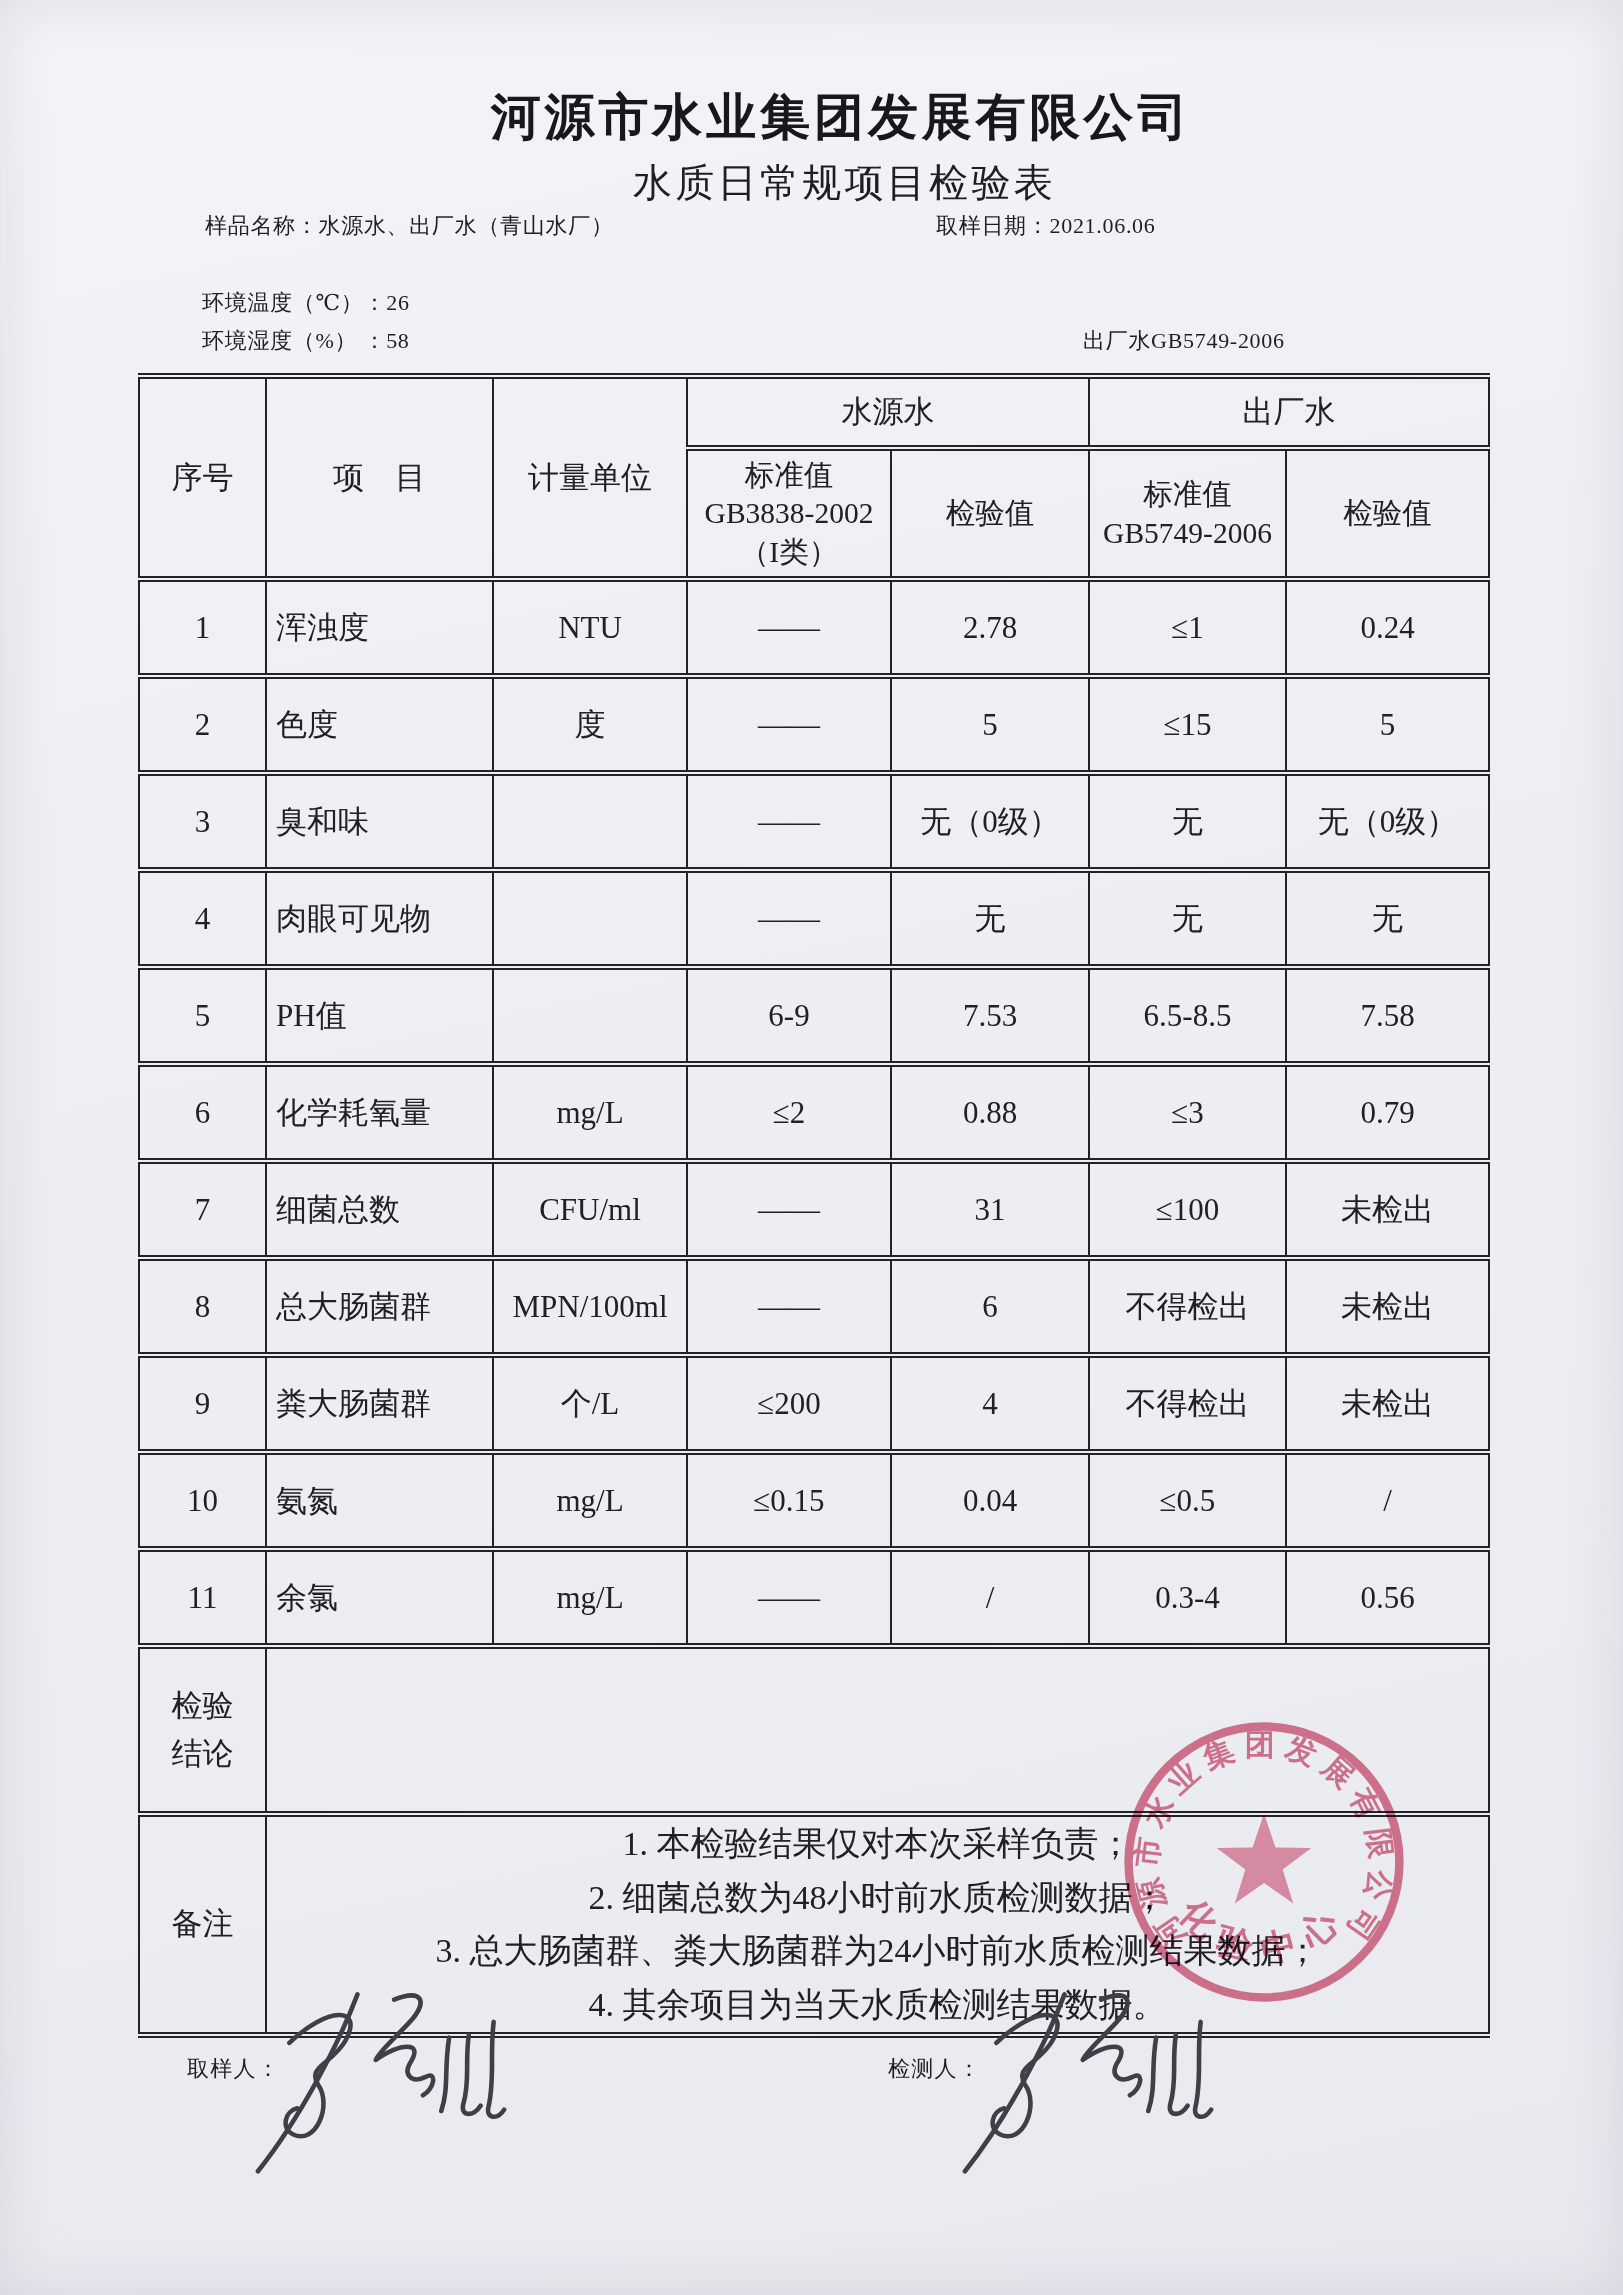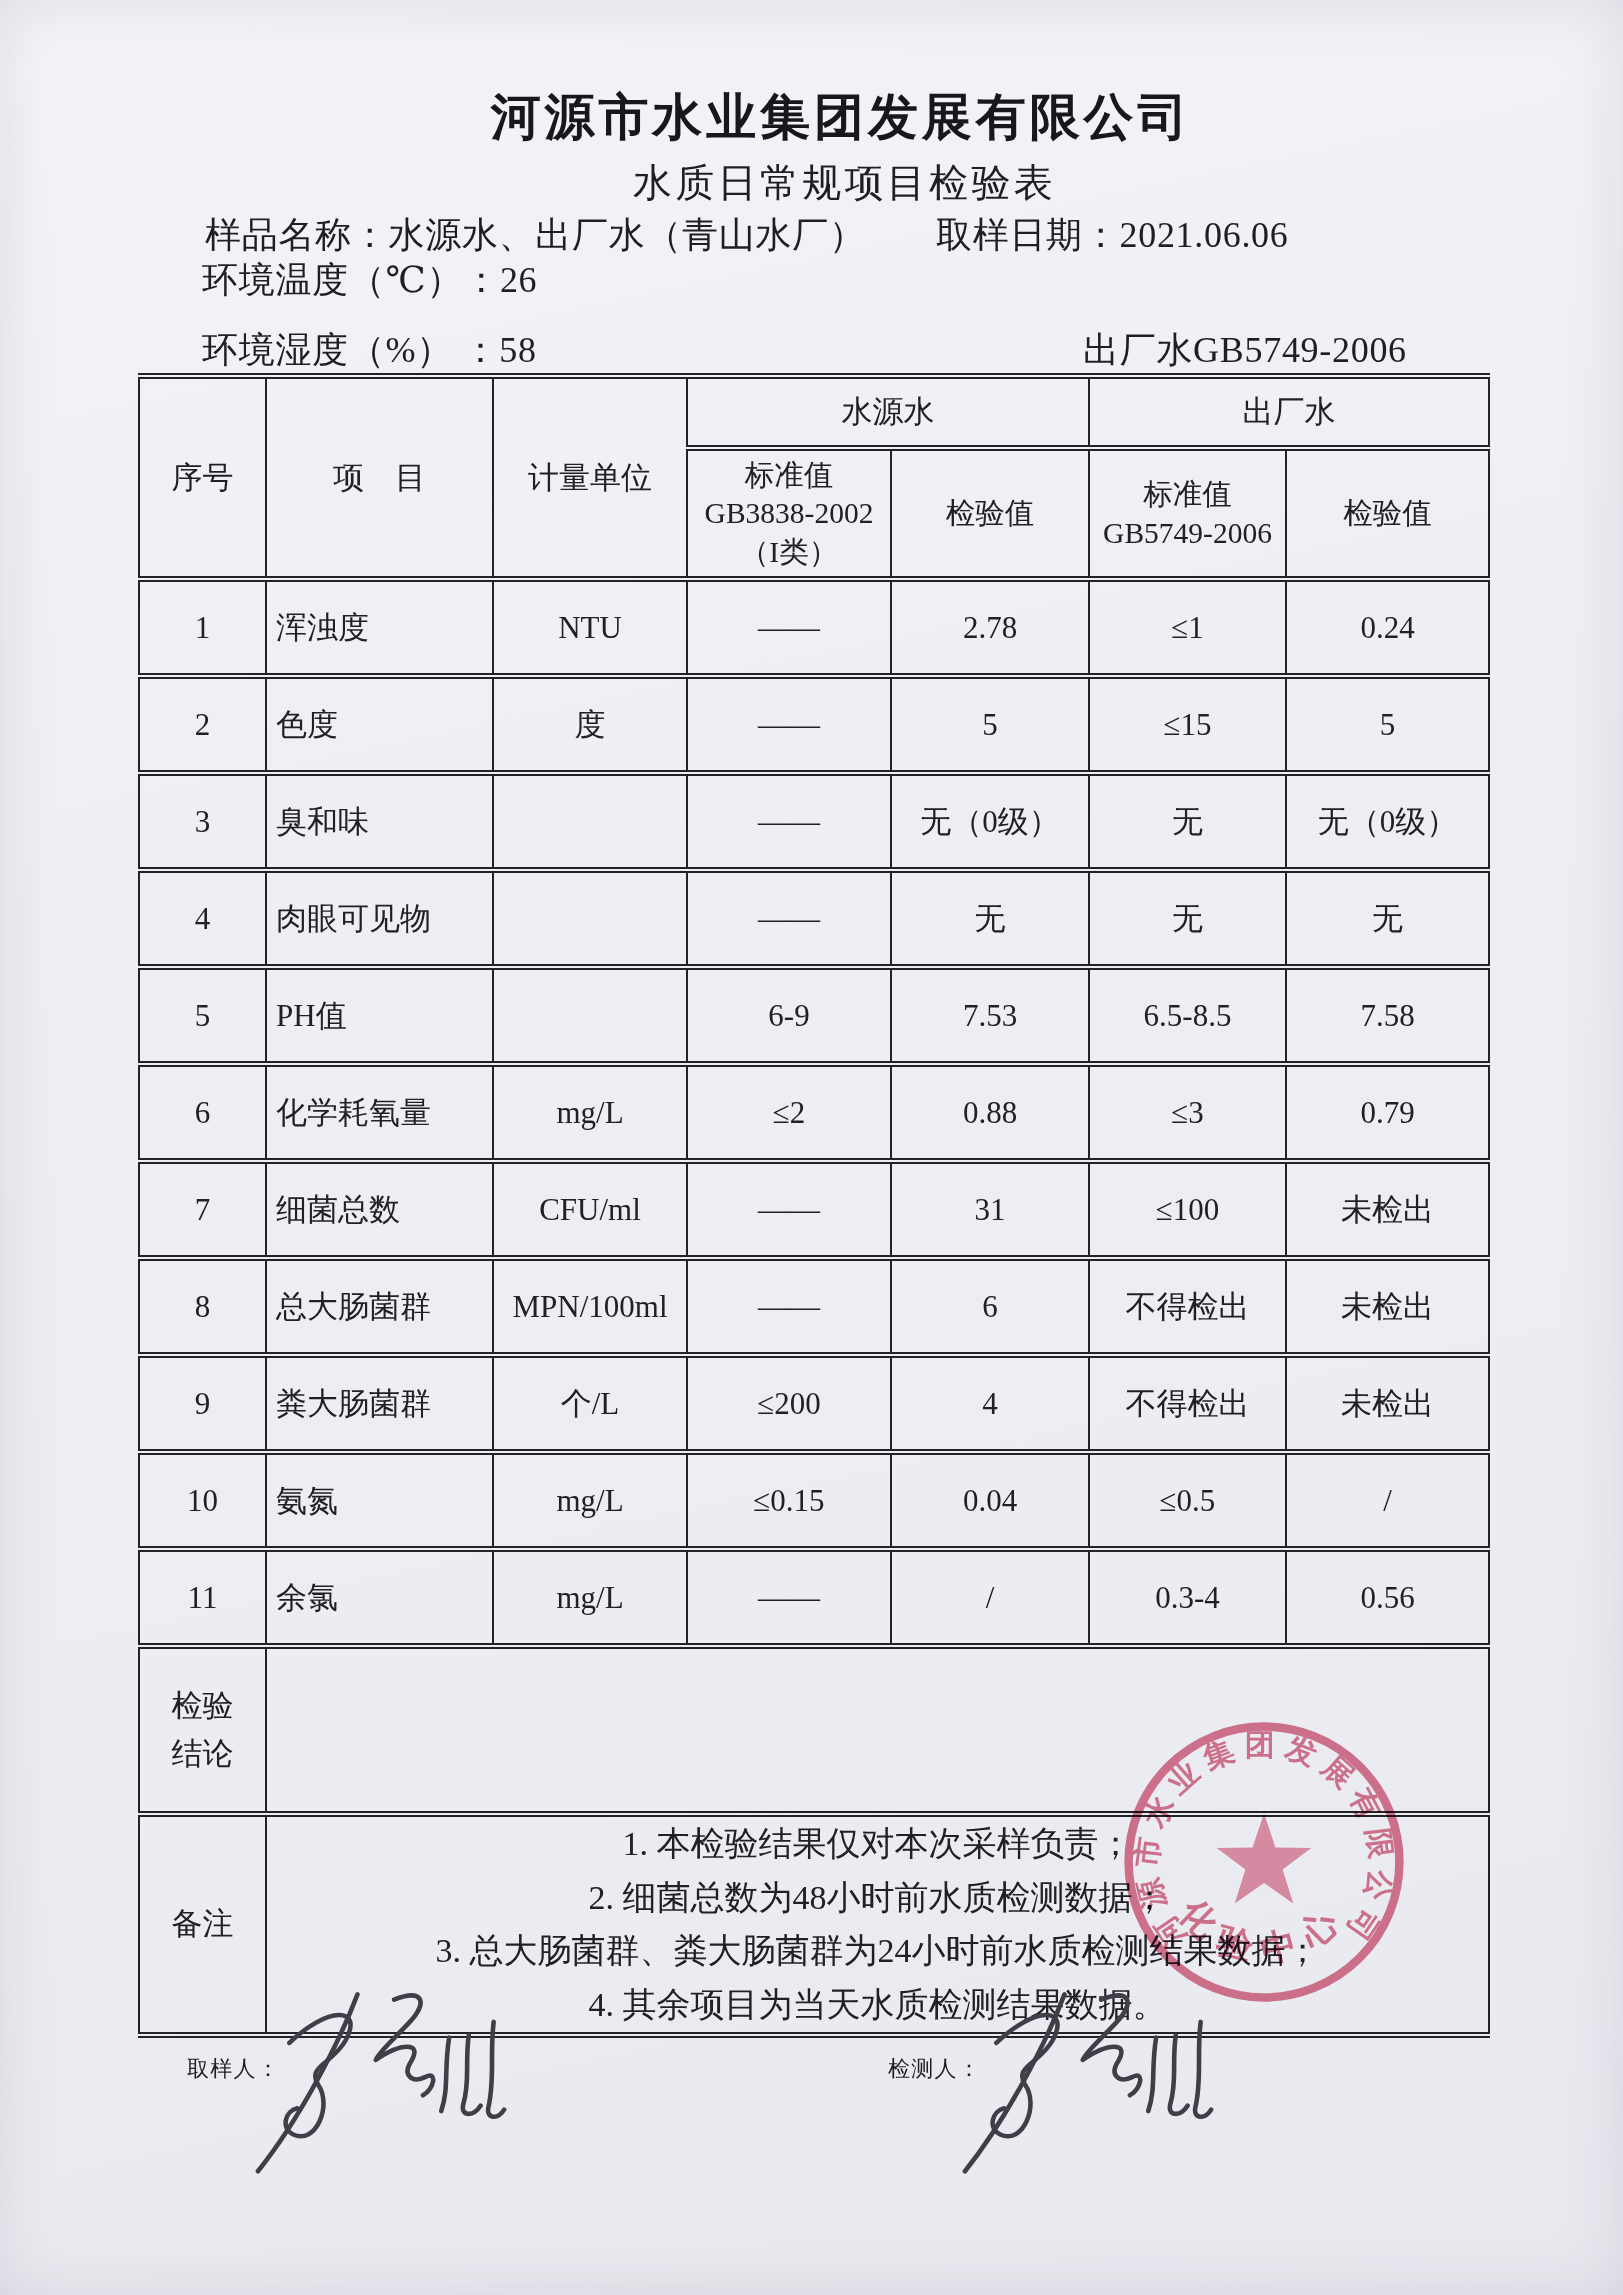--- a/index.html
+++ b/index.html
@@ -15,21 +15,21 @@
   }
   .company{
     position:absolute;top:84px;left:0;width:1682px;
     text-align:center;font-size:50px;font-weight:bold;letter-spacing:3.9px;
     color:#17171c;
   }
   .doctitle{
     position:absolute;top:156px;left:0;width:1689px;
     text-align:center;font-size:39px;font-weight:normal;letter-spacing:3.3px;
   }
-  .infoline{position:absolute;font-size:36px;letter-spacing:0.7px;white-space:nowrap;}
+  .infoline{position:absolute;font-size:22px;letter-spacing:0.7px;white-space:nowrap;}
   .report{
     position:absolute;left:138px;top:373px;width:1350px;
     border-collapse:collapse;table-layout:fixed;
     font-size:31px;color:#202026;
   }
   .report th,.report td{
     border-left:2.6px solid #222228;
     border-right:2.6px solid #222228;
     border-top:6.5px double #222228;
     border-bottom:6.5px double #222228;
@@ -65,21 +65,21 @@
 <body>
 
 <div class="page">
 
   <div class="company">河源市水业集团发展有限公司</div>
   <div class="doctitle">水质日常规项目检验表</div>
 
   <div class="infoline" style="left:205px;top:211px;"><span>样品名称：</span><span>水源水、出厂水（青山水厂）</span></div>
   <div class="infoline" style="left:936px;top:211px;"><span>取样日期：</span><span>2021.06.06</span></div>
 
-  <div class="infoline" style="left:202px;top:256px;"><span>环境温度（℃）：</span><span>26</span></div>
+  <div class="infoline" style="left:202px;top:288px;"><span>环境温度（℃）：</span><span>26</span></div>
 
   <div class="infoline" style="left:202px;top:326px;"><span>环境湿度（%） ：</span><span>58</span></div>
   <div class="infoline" style="left:1083px;top:326px;"><span>出厂水GB5749-2006</span></div>
 
   <table class="report">
     <colgroup>
       <col style="width:127px">
         <col style="width:227px">
         <col style="width:194px">
       <col style="width:204px">

